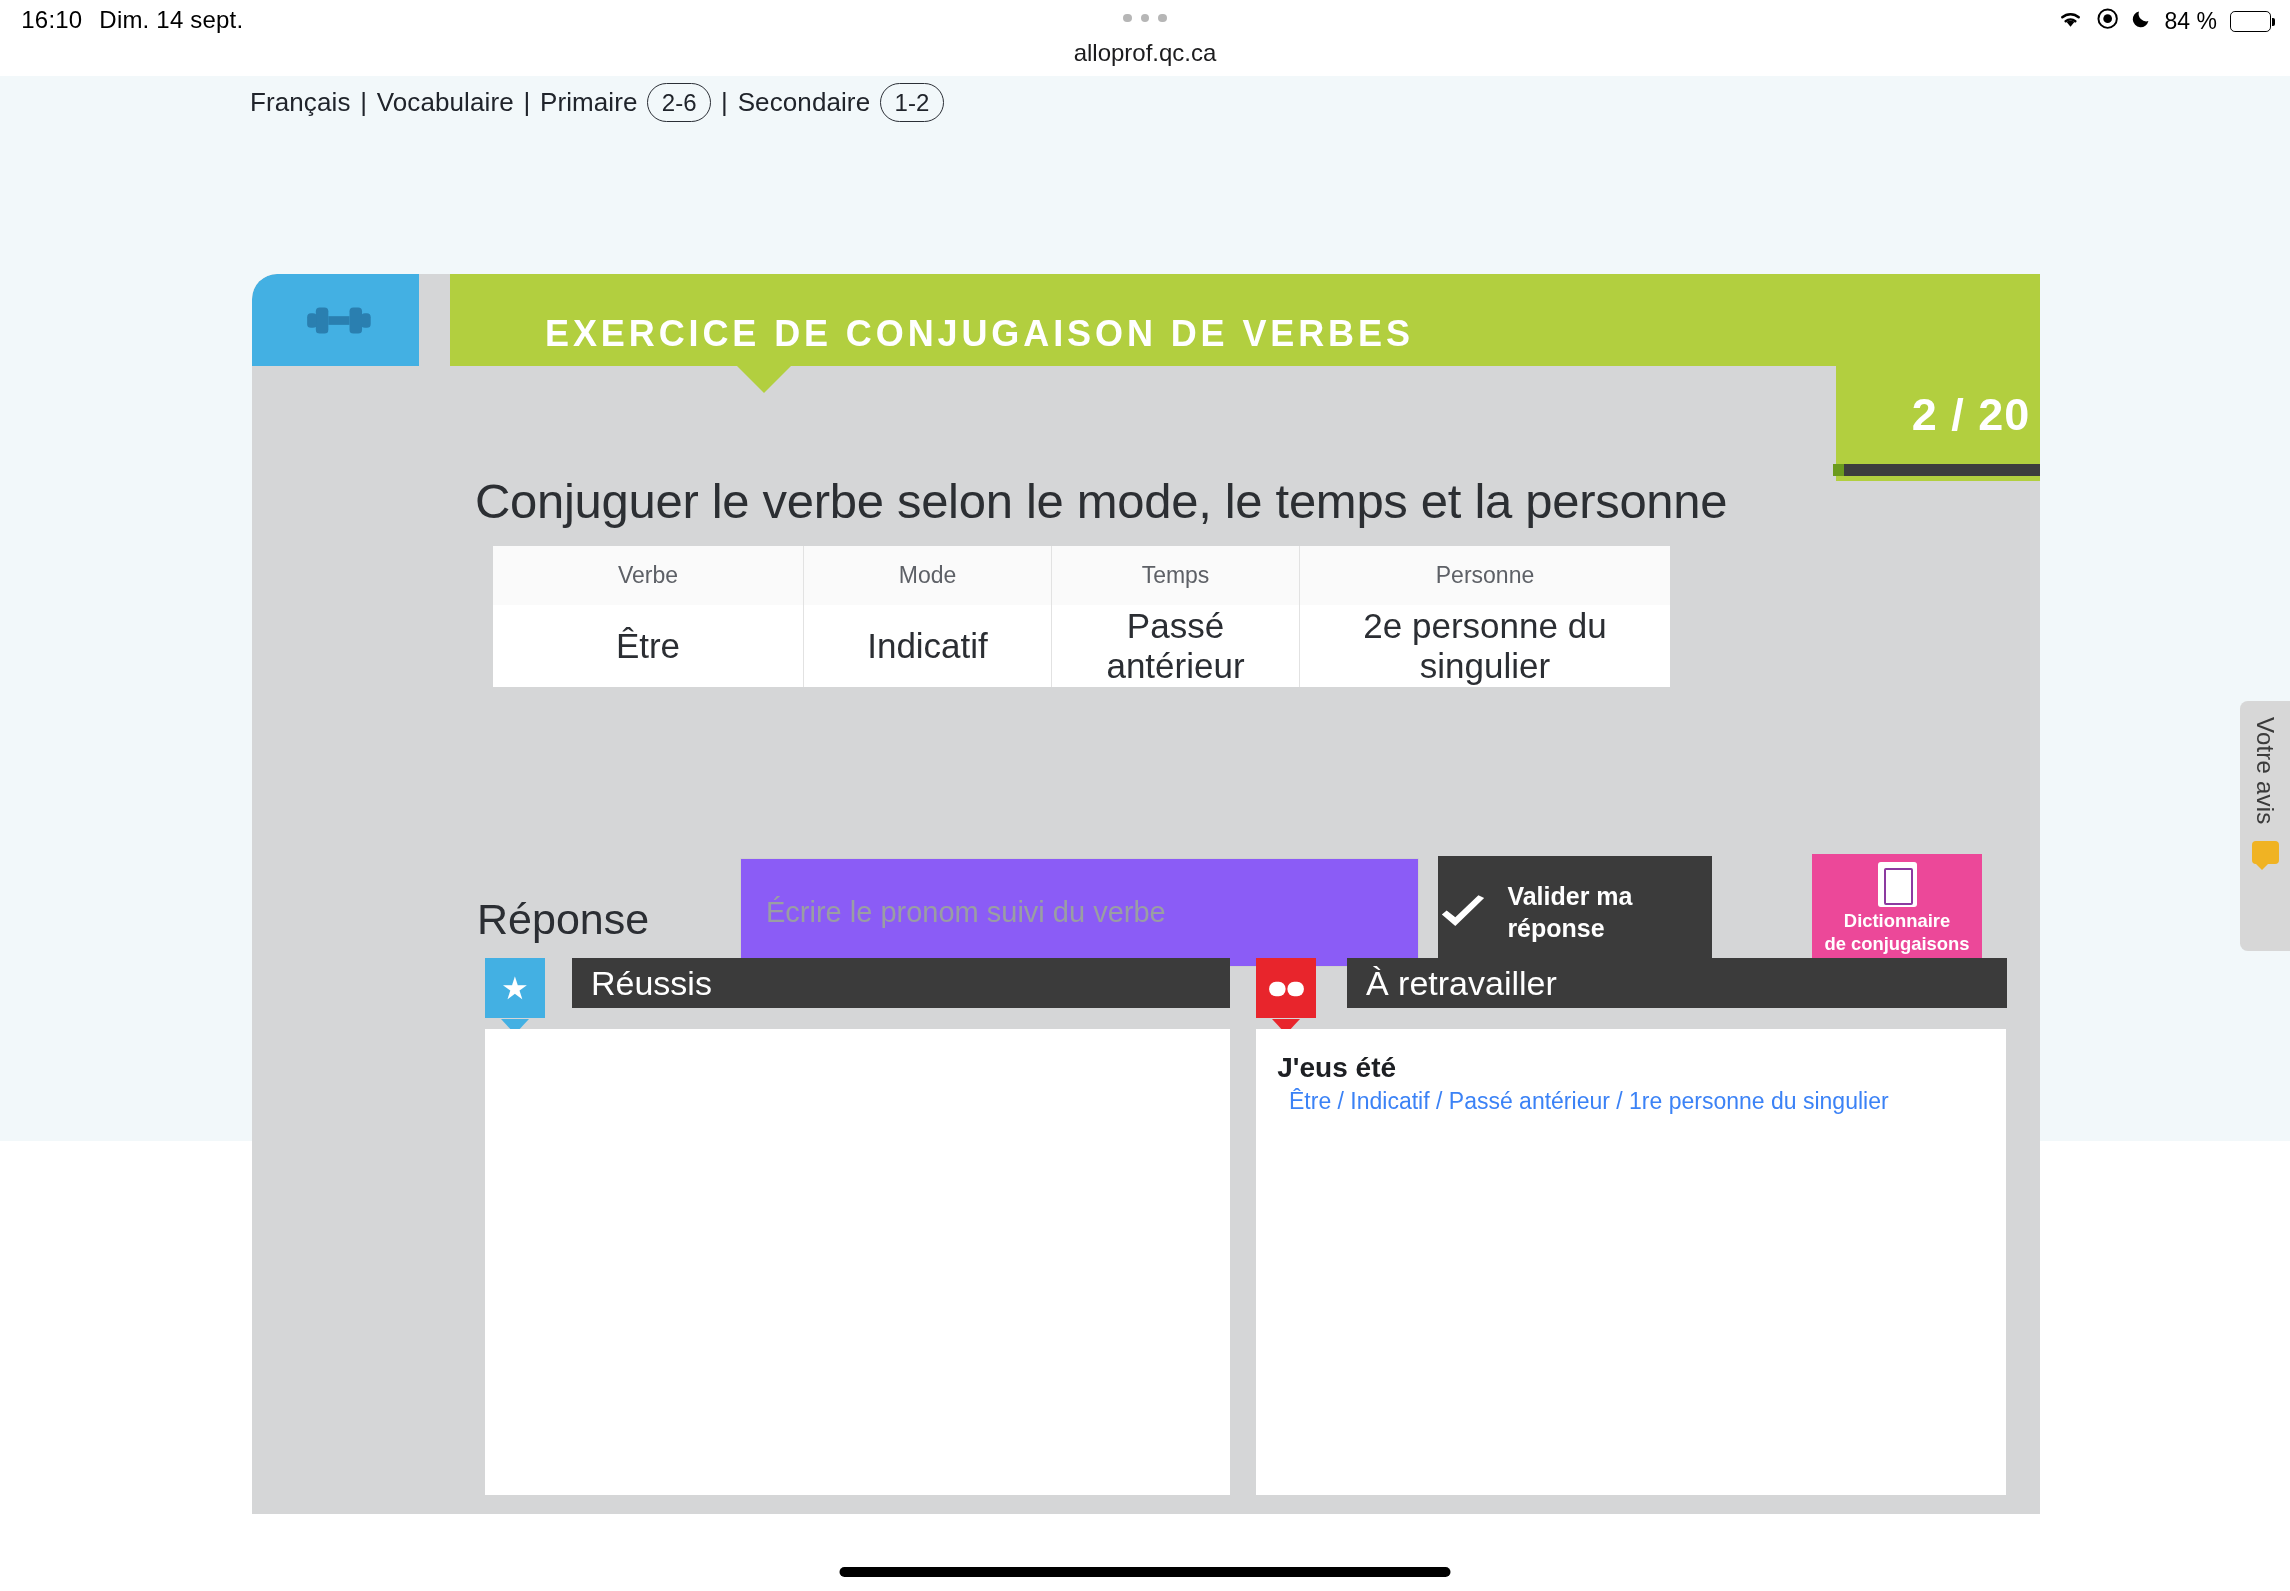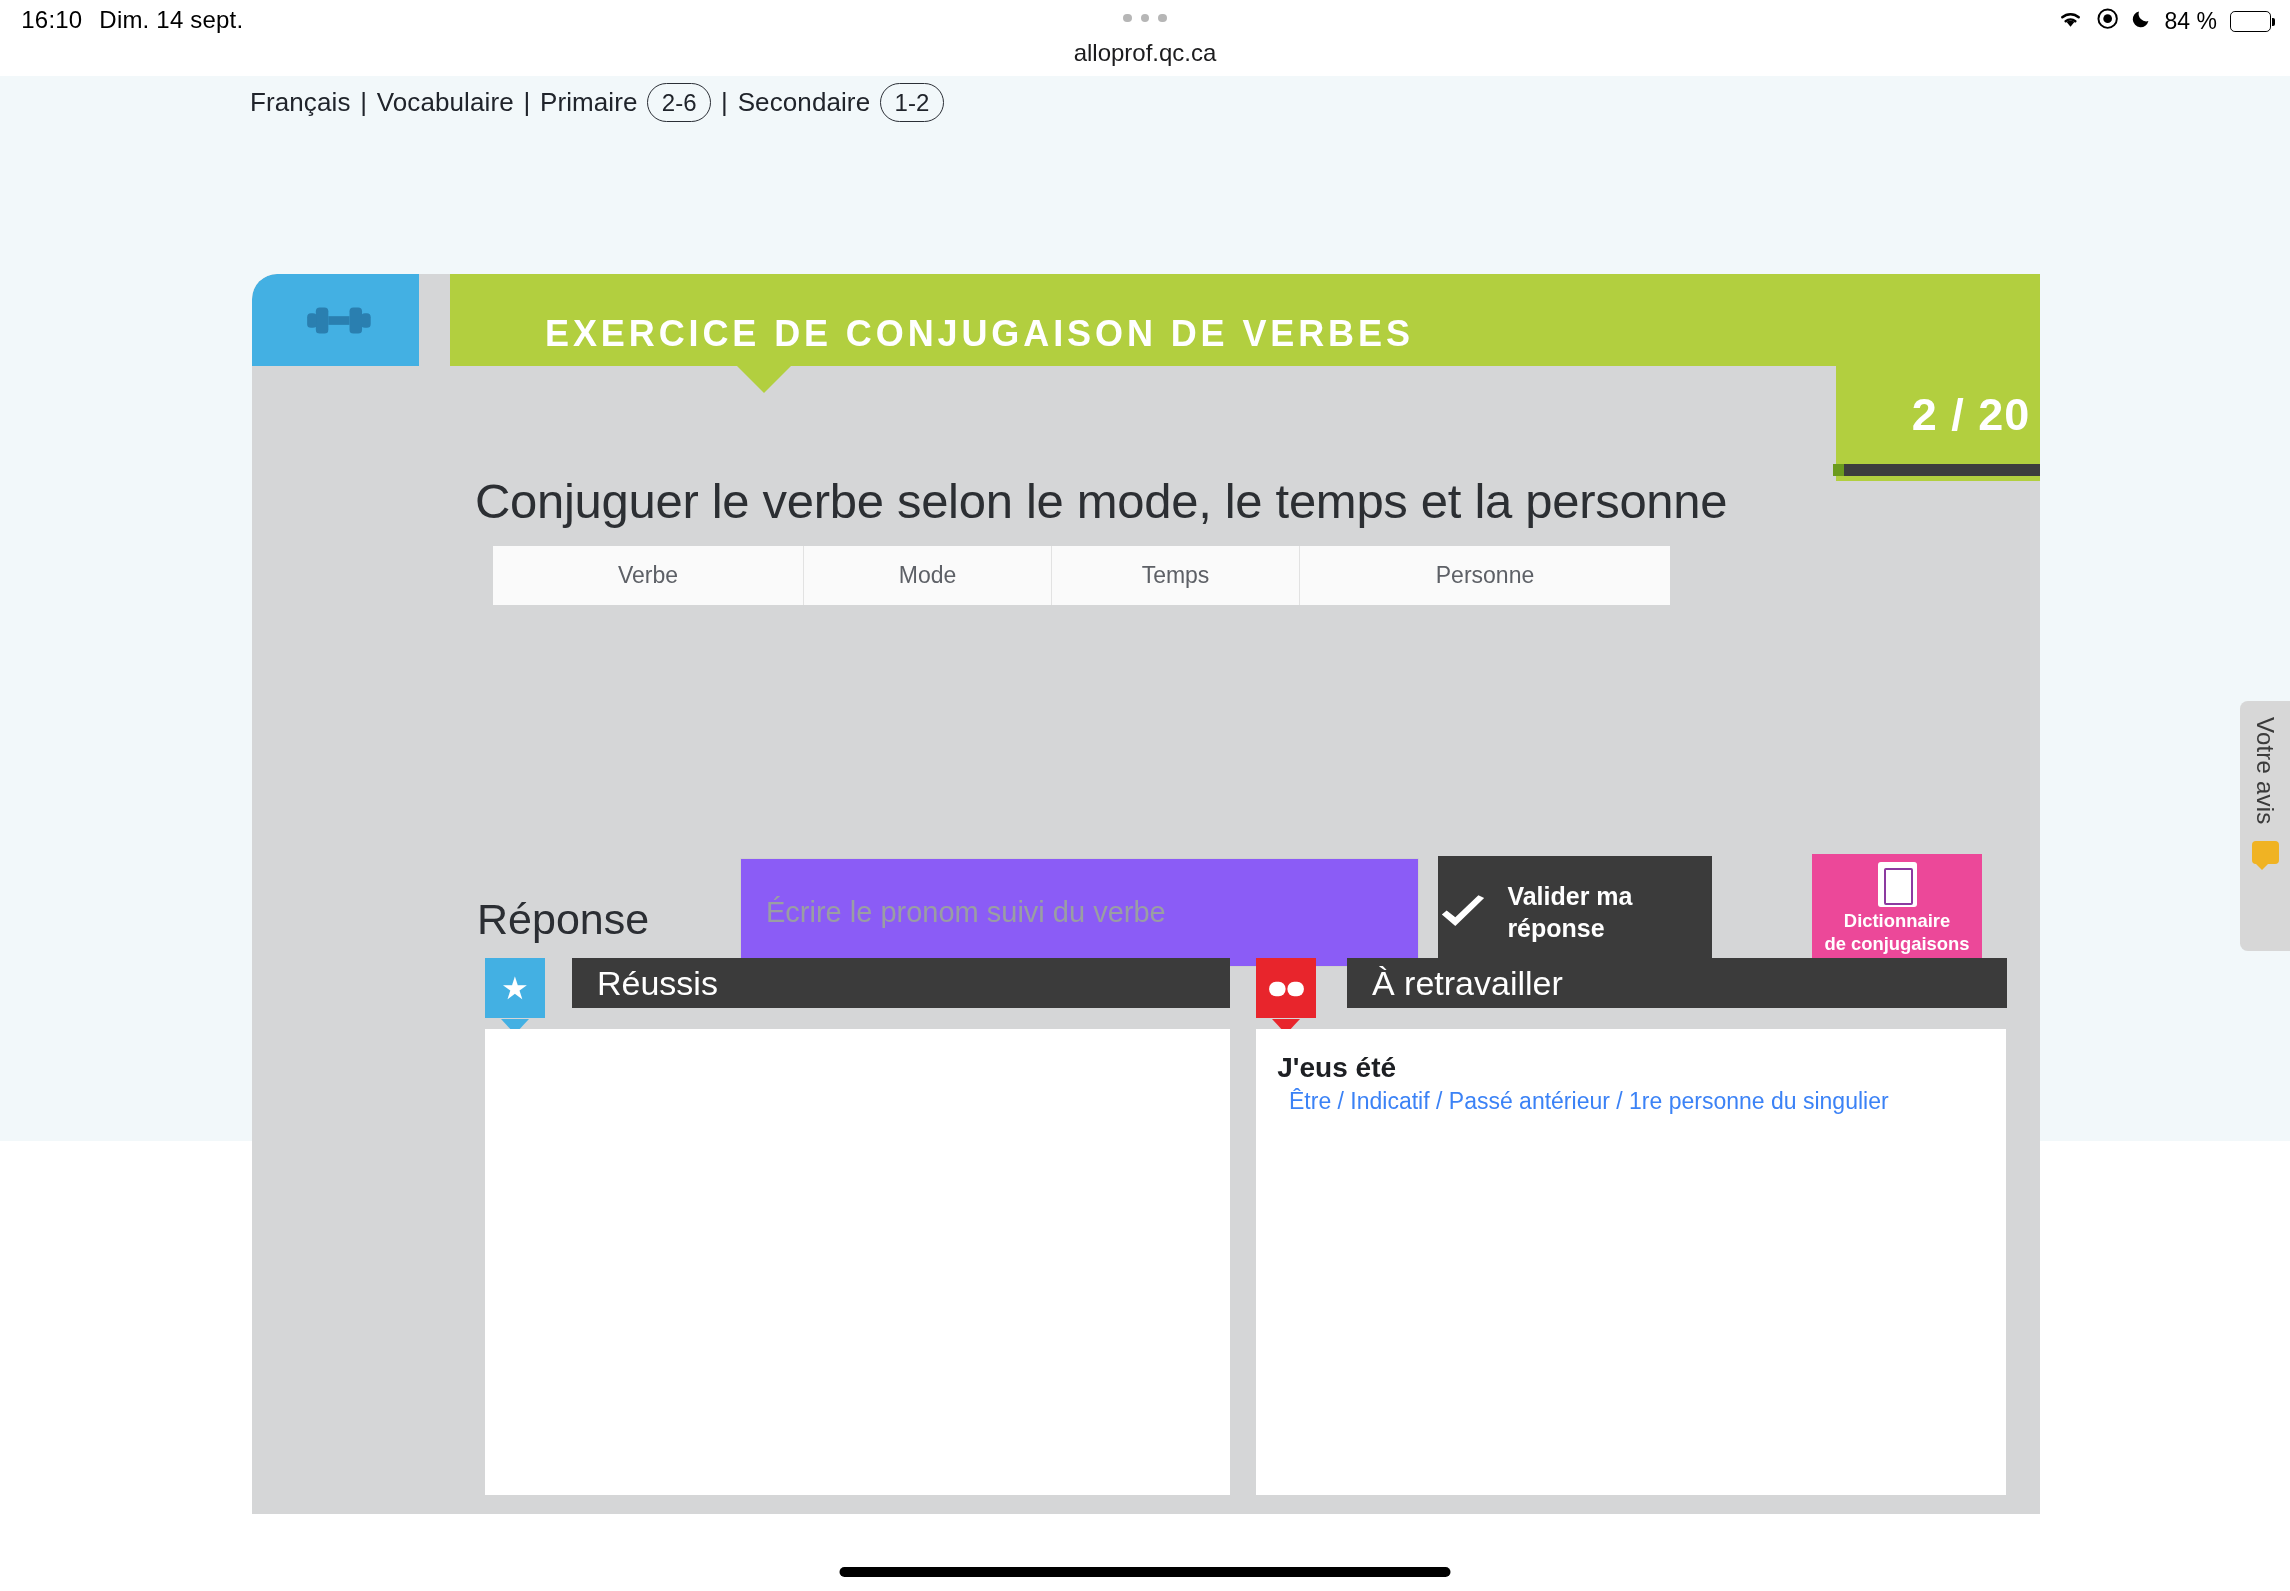--- a/index.html
+++ b/index.html
@@ -180,21 +180,21 @@
   }
   .dico-icon::after {
     content: ""; position: absolute; left: 6.8px; top: 5.8px;
     width: 25px; height: 33px; border: 2.9px solid #8c3aa0; border-radius: 1.9px;
   }
   .dico-label { font-size: 18.4px; font-weight: bold; line-height: 1.25; }
 
   
   .col-header {
     position: absolute; height: 50px; background: #3b3b3b;
-    display: flex; align-items: center; padding-left: 25px;
+    display: flex; align-items: center; padding-left: 19px;
     color: #ffffff; font-size: 34px;
   }
   .badge {
     position: absolute; width: 60px; height: 60px;
     display: flex; align-items: center; justify-content: center;
     color: #ffffff; font-size: 31px;
   }
   .badge::after {
     content: ""; position: absolute; bottom: -15.5px; left: 15.5px;
     width: 0; height: 0;
@@ -329,20 +329,26 @@
   <div class="question">Conjuguer le verbe selon le mode, le temps et la personne</div>
 
   <table class="tbl">
     <tbody>
         <tr class="hrow">
       <td style="width:311px">Verbe</td>
       <td style="width:248px">Mode</td>
       <td style="width:248px">Temps</td>
       <td style="width:370px">Personne</td>
     </tr>
+    <tr class="vrow">
+      <td>Être</td>
+      <td>Indicatif</td>
+      <td>Passé antérieur</td>
+      <td>2e personne du singulier</td>
+    </tr>
   </tbody>
     </table>
 
   <div class="reponse-label">Réponse</div>
 
   <input class="answer-input" type="text" placeholder="Écrire le pronom suivi du verbe" style="">
 
   <div class="validate-btn">
     <svg class="check" viewBox="0 0 52 40">
       <path d="M4 22 L18 34 L48 5 L42 2 L18 25 L9 18 Z" fill="#ffffff"></path>

